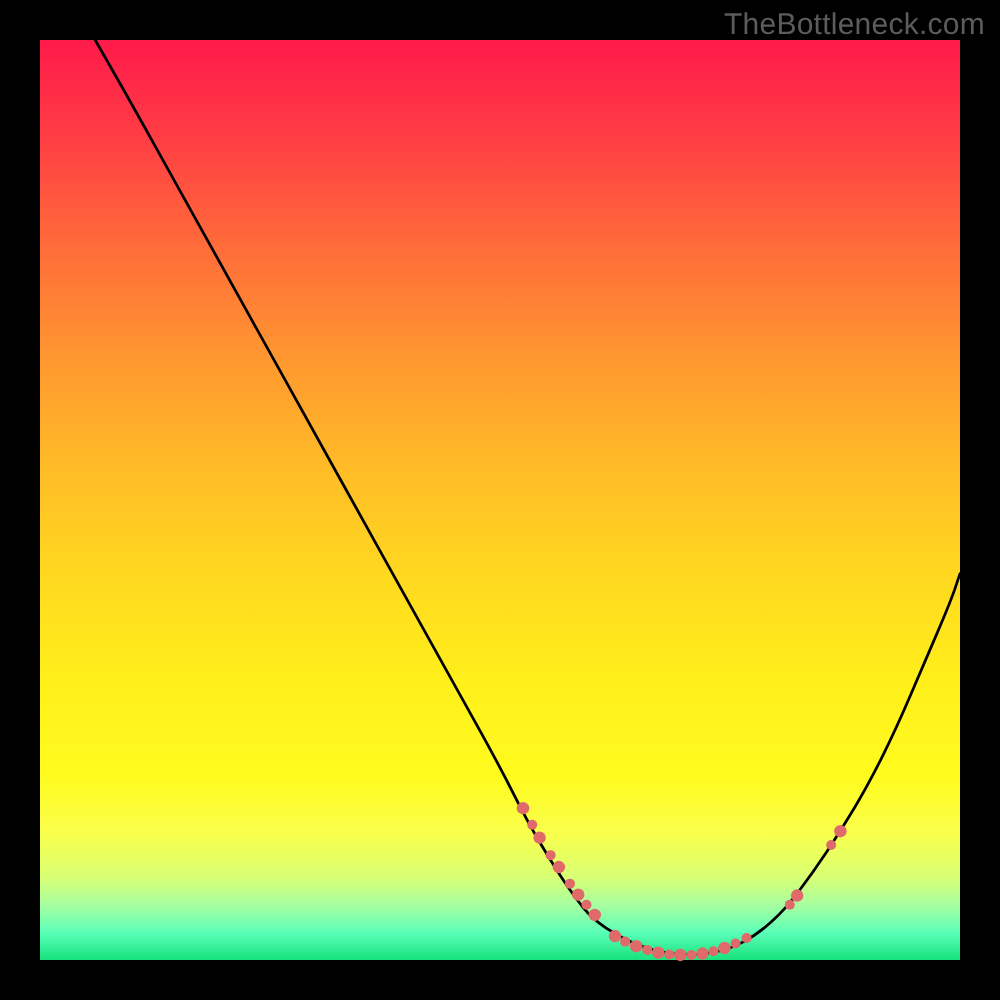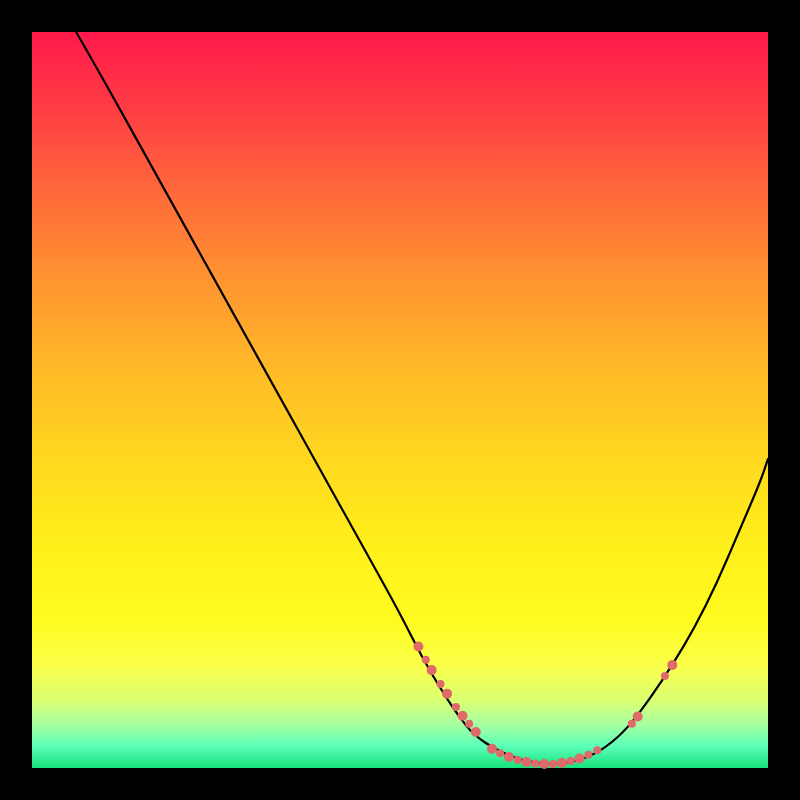--- a/index.html
+++ b/index.html
@@ -66,20 +66,21 @@
   }
   .marker {
     fill: #e06a6a;
     stroke: none;
   }
 </style>
 </head>
 <body>
 
 <div class="frame">
+  <div class="watermark">TheBottleneck.com</div>
   <div class="plot">
     <svg class="curve" viewBox="0 0 736 736">
       <path id="curve-path" class="curve-path" d="M 44.16 0.00 Q 44.16 0.00 58.88 25.76 Q 73.60 51.52 92.00 84.64 Q 110.40 117.76 128.80 150.88 Q 147.20 184.00 165.60 217.12 Q 184.00 250.24 202.40 283.36 Q 220.80 316.48 239.20 349.60 Q 257.60 382.72 276.00 415.84 Q 294.40 448.96 312.80 482.08 Q 331.20 515.20 349.60 548.32 Q 368.00 581.44 379.04 603.52 Q 390.08 625.60 401.12 644.00 Q 412.16 662.40 419.52 673.44 Q 426.88 684.48 434.24 693.68 Q 441.60 702.88 452.64 710.24 Q 463.68 717.60 474.72 722.38 Q 485.76 727.17 496.80 729.38 Q 507.84 731.58 518.88 731.58 Q 529.92 731.58 540.96 729.38 Q 552.00 727.17 563.04 721.28 Q 574.08 715.39 585.12 705.46 Q 596.16 695.52 607.20 680.80 Q 618.24 666.08 629.28 649.52 Q 640.32 632.96 651.36 614.56 Q 662.40 596.16 673.44 574.08 Q 684.48 552.00 695.52 526.24 Q 706.56 500.48 717.60 474.72 Q 728.64 448.96 732.32 437.92 T 736.00 426.88"></path>
       <g id="markers">
           <circle cx="386.40" cy="614.56" r="5" class="marker"></circle>
           <circle cx="393.76" cy="627.81" r="4" class="marker"></circle>
           <circle cx="399.65" cy="638.11" r="5" class="marker"></circle>
           <circle cx="408.48" cy="652.10" r="4" class="marker"></circle>
           <circle cx="415.10" cy="661.66" r="5" class="marker"></circle>
           <circle cx="423.94" cy="674.91" r="4" class="marker"></circle>

